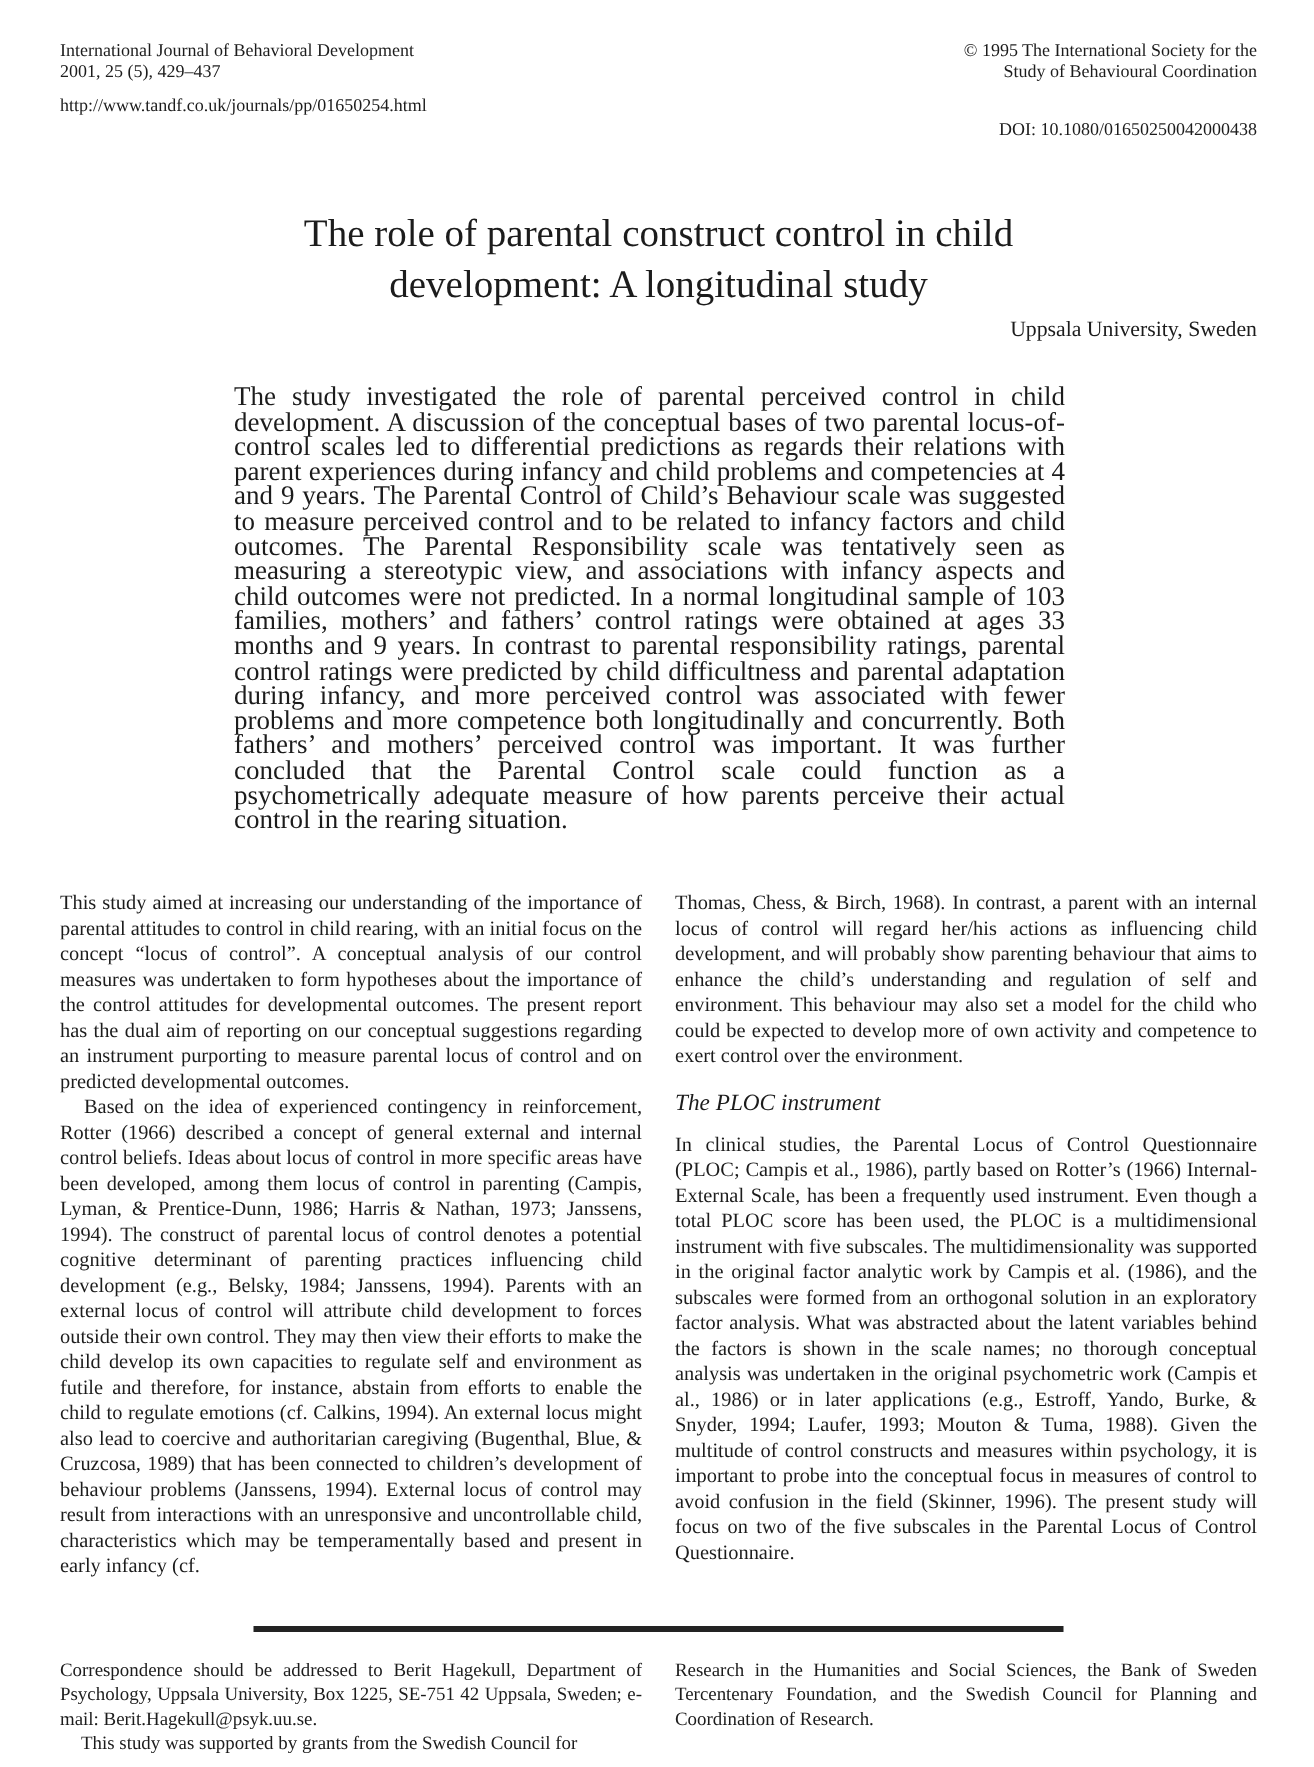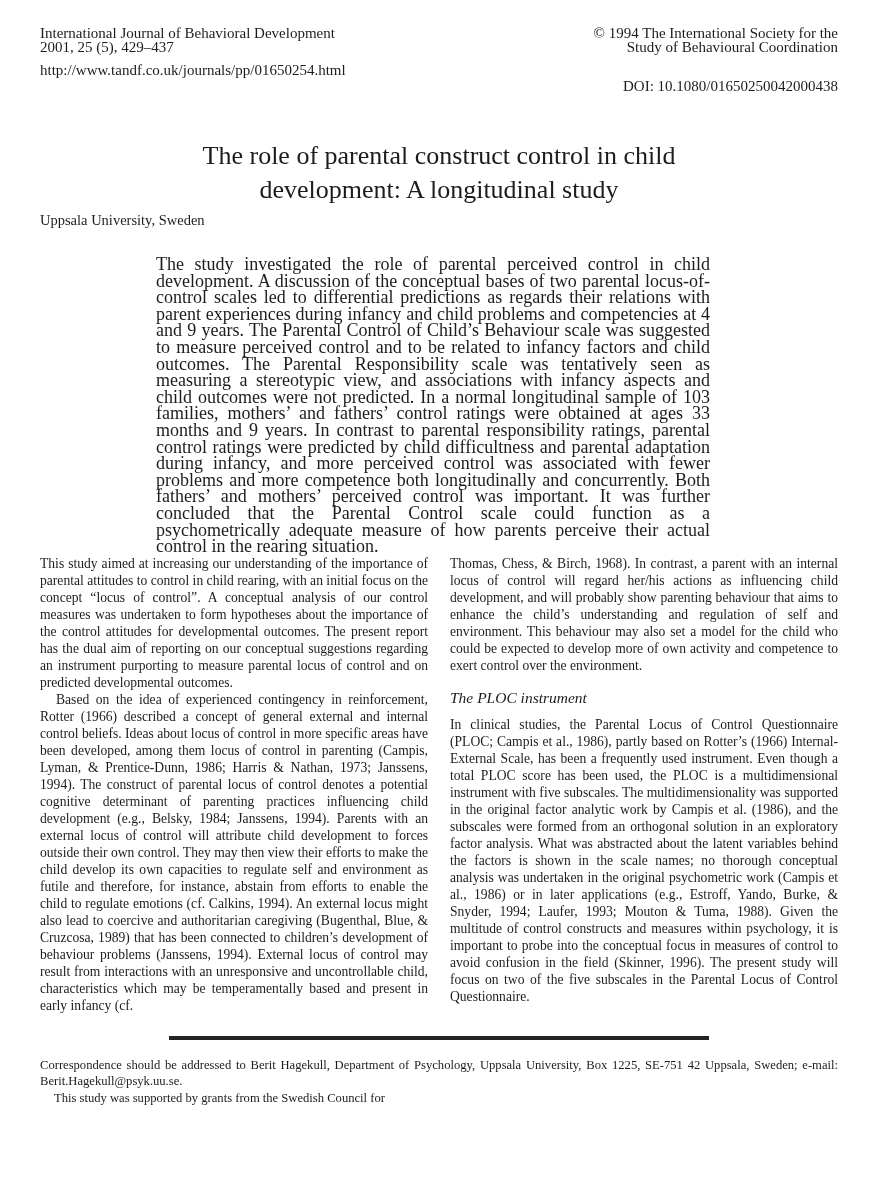--- a/index.html
+++ b/index.html
@@ -8,70 +8,70 @@
     width:876px;height:1178px;
     margin:0 auto;
     background:#ffffff;
     color:#1c1c1c;
     font-family:"Liberation Serif","DejaVu Serif",serif;
     box-sizing:border-box;
     padding:26px 38px 0 40px;
     overflow:hidden;
   }
   
-  .hdr{display:flex;justify-content:space-between;align-items:flex-start;font-size:15px;line-height:14px;}
+  .hdr{display:flex;justify-content:space-between;align-items:flex-start;font-size:12px;line-height:14px;}
   .hdr-left{text-align:left;}
   .hdr-right{text-align:right;}
   .hdr-url{margin-top:9px;}
   .hdr-doi{margin-top:25px;}
   
   .title{
     margin:46px auto 0;
     max-width:600px;
     text-align:center;
     font-size:26px;
     line-height:34px;
     font-weight:normal;
   }
   .authors{margin-top:32px;text-align:center;font-size:17px;}
-  .affil{margin-top:5px;text-align:left;font-size:14.5px;}
+  .affil{margin-top:5px;text-align:right;font-size:14.5px;}
   
   .abstract{
     margin:27px 128px 0 116px;
     font-size:18px;
     line-height:16.6px;
     text-align:justify;
   }
   
-  .cols{display:flex;gap:22px;}
+  .cols{display:flex;gap:22px;margin-top:38px;}
   .col{flex:1 1 0;font-size:13.6px;line-height:17px;text-align:justify;hyphens:auto;}
   .col p{margin:0;}
   .col p.indent{text-indent:16px;}
   .sec-head{font-style:italic;font-weight:normal;font-size:15.5px;margin:15px 0 9px 0;line-height:18px;}
   
-  .footer{position:absolute;left:40px;right:38px;top:1036px;}
+  .footer{position:absolute;left:40px;right:38px;top:1084px;}
   .foot-rule{width:540px;height:4px;background:#232323;margin:0 auto;}
   .foot-cols{display:flex;gap:22px;margin-top:17px;font-size:12.6px;line-height:16.4px;text-align:justify;}
   .foot-col{flex:1 1 0;}
   .foot-col p{margin:0;}
   .foot-col p.indent{text-indent:14px;font-family:Liberation Serif, serif;}
 </style>
 </head>
 <body>
 
 <div class="page">
 
   <div class="hdr">
     <div class="hdr-left">
       <div>International Journal of Behavioral Development</div>
       <div>2001, 25 (5), 429–437</div>
       <div class="hdr-url">http://www.tandf.co.uk/journals/pp/01650254.html</div>
     </div>
     <div class="hdr-right">
-      <div>© 1994 The International Society for the</div>
+      <div>© 1995 The International Society for the</div>
       <div>Study of Behavioural Coordination</div>
       <div class="hdr-doi">DOI: 10.1080/01650250042000438</div>
     </div>
   </div>
 
   <h1 class="title">The role of parental construct control in child development: A longitudinal study</h1>
 
   <div class="affil">Uppsala University, Sweden</div>
 
   <div class="abstract">The study investigated the role of parental perceived control in child development. A discussion of the conceptual bases of two parental locus-of-control scales led to differential predictions as regards their relations with parent experiences during infancy and child problems and competencies at 4 and 9 years. The Parental Control of Child’s Behaviour scale was suggested to measure perceived control and to be related to infancy factors and child outcomes. The Parental Responsibility scale was tentatively seen as measuring a stereotypic view, and associations with infancy aspects and child outcomes were not predicted. In a normal longitudinal sample of 103 families, mothers’ and fathers’ control ratings were obtained at ages 33 months and 9 years. In contrast to parental responsibility ratings, parental control ratings were predicted by child difficultness and parental adaptation during infancy, and more perceived control was associated with fewer problems and more competence both longitudinally and concurrently. Both fathers’ and mothers’ perceived control was important. It was further concluded that the Parental Control scale could function as a psychometrically adequate measure of how parents perceive their actual control in the rearing situation.</div>
@@ -88,16 +88,19 @@
     </div>
   </div>
 
   <div class="footer">
     <div class="foot-rule"></div>
     <div class="foot-cols">
       <div class="foot-col">
         <p>Correspondence should be addressed to Berit Hagekull, Department of Psychology, Uppsala University, Box 1225, SE-751 42 Uppsala, Sweden; e-mail: Berit.Hagekull@psyk.uu.se.</p>
         <p class="indent">This study was supported by grants from the Swedish Council for</p>
       </div>
+      <div class="foot-col">
+        <p>Research in the Humanities and Social Sciences, the Bank of Sweden Tercentenary Foundation, and the Swedish Council for Planning and Coordination of Research.</p>
+      </div>
     </div>
   </div>
 
 </div>
 
 </body></html>

